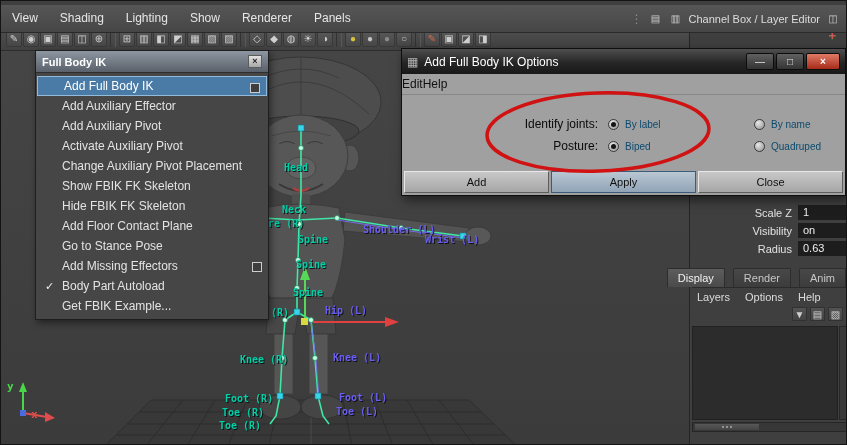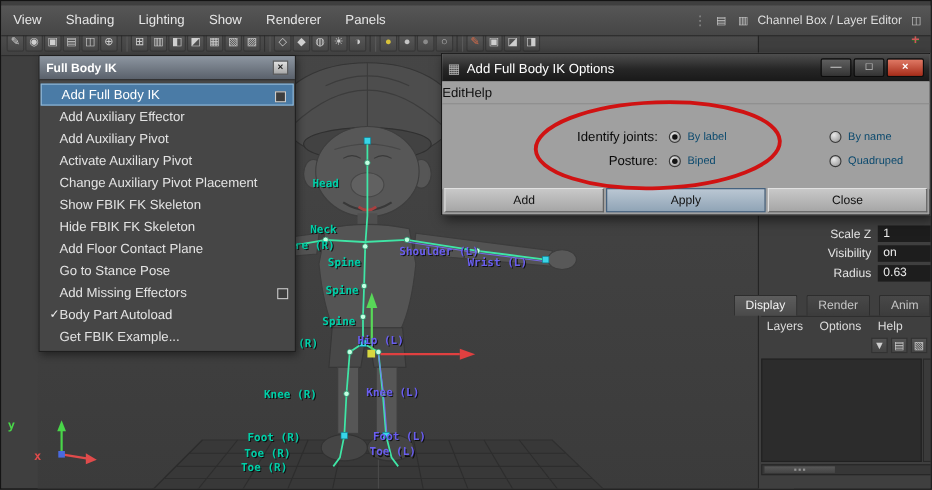--- a/index.html
+++ b/index.html
@@ -19,37 +19,37 @@
   
   .panel-toolbar{position:absolute;left:0;top:27px;width:688px;height:23px;z-index:5;
                  background:linear-gradient(#4f4f4f,#414141);border-bottom:1px solid #2d2d2d;
                  display:flex;align-items:center;padding-left:5px;gap:1px;box-sizing:border-box;}
   .tb-icon{width:16px;height:16px;flex:0 0 auto;border-radius:2px;
            background:linear-gradient(#585858,#464646);border:1px solid #383838;
            color:#cfcfcf;font-size:10px;line-height:14px;text-align:center;box-sizing:border-box;}
   .tb-sep{width:4px;height:16px;flex:0 0 auto;border-left:1px solid #323232;border-right:1px solid #5a5a5a;margin:0 2px;}
 
   
-  .viewport{position:absolute;left:0;top:27px;width:688px;height:418px;z-index:1;padding-left:33px;}
+  .viewport{position:absolute;left:0;top:27px;width:688px;height:418px;z-index:1;}
   .viewport svg{display:block;}
   .joint-label{position:absolute;font:bold 10px "DejaVu Sans Mono",monospace;
                text-shadow:1px 1px 0 rgba(0,0,0,.75);white-space:nowrap;}
   .axis-label{position:absolute;font:bold 11px "DejaVu Sans Mono",monospace;}
   .axis-y{left:6px;top:352px;color:#49d649;}
   .axis-x{left:30px;top:380px;color:#e04b4b;}
 
   
   .fbik-panel{position:absolute;left:4px;top:49px;width:232px;z-index:20;
               background:#464646;border:1px solid #1e1e1e;box-shadow:2px 3px 7px rgba(0,0,0,.45);margin-left:30px;}
   .fbik-title{height:21px;background:linear-gradient(#8d96a1,#5a616b);border-bottom:1px solid #2e2e2e;
               display:flex;align-items:center;padding:0 6px;color:#fff;font-size:11px;font-weight:bold;}
   .fbik-close{margin-left:auto;width:14px;height:13px;background:linear-gradient(#e2e2e2,#a7a7a7);
               border:1px solid #5c5c5c;color:#222;font-size:9px;line-height:11px;text-align:center;box-sizing:border-box;}
   .fbik-items{padding:3px 0;}
-  .fbik-item{position:relative;height:20px;line-height:20px;padding-left:18px;font-size:12px;color:#e3e3e3;}
+  .fbik-item{position:relative;height:20px;line-height:20px;padding-left:26px;font-size:12px;color:#e3e3e3;}
   .fbik-item.selected{background:#4a7ba6;border:1px solid #93bad8;margin:0 1px;height:18px;line-height:18px;color:#fff;box-sizing:content-box;}
   .fbik-check{position:absolute;left:9px;top:0;color:#f0f0f0;font-size:11px;}
   .fbik-optbox{position:absolute;right:6px;top:6px;width:8px;height:8px;border:1px solid #cdcdcd;background:#3e3e3e;}
 
   
   .dialog{position:absolute;left:400px;top:47px;width:445px;height:148px;z-index:30;
           border:1px solid #0e0e0e;box-shadow:3px 4px 10px rgba(0,0,0,.55);box-sizing:border-box;background:#a0a0a0;}
   .dlg-title{height:25px;background:linear-gradient(#4e4e4e,#262626 55%,#191919);
              display:flex;align-items:center;gap:6px;padding:0 5px;color:#fff;font-size:12px;}
   .dlg-icon{color:#b5b5b5;font-size:12px;}

